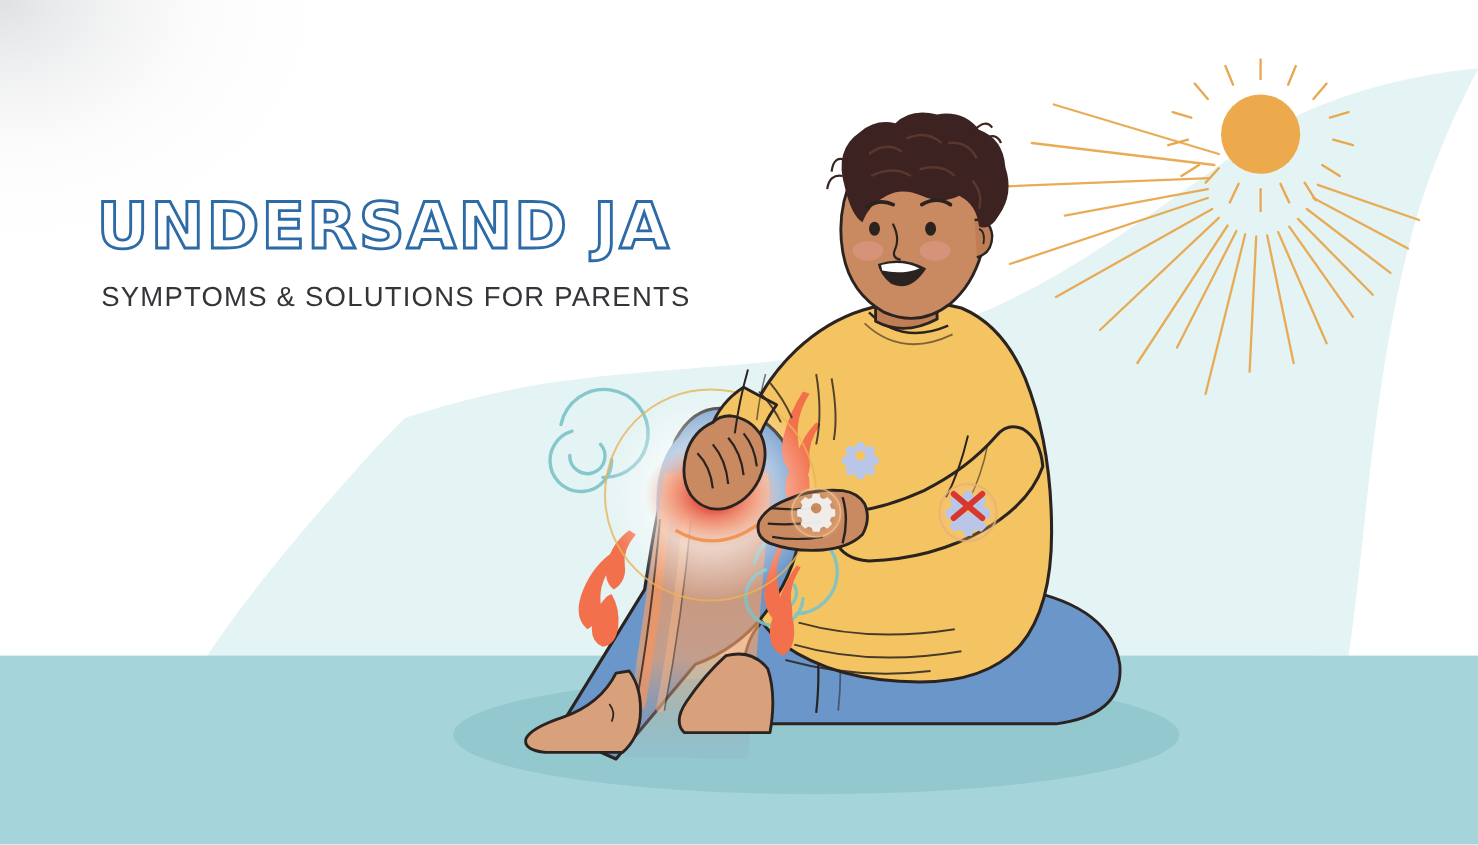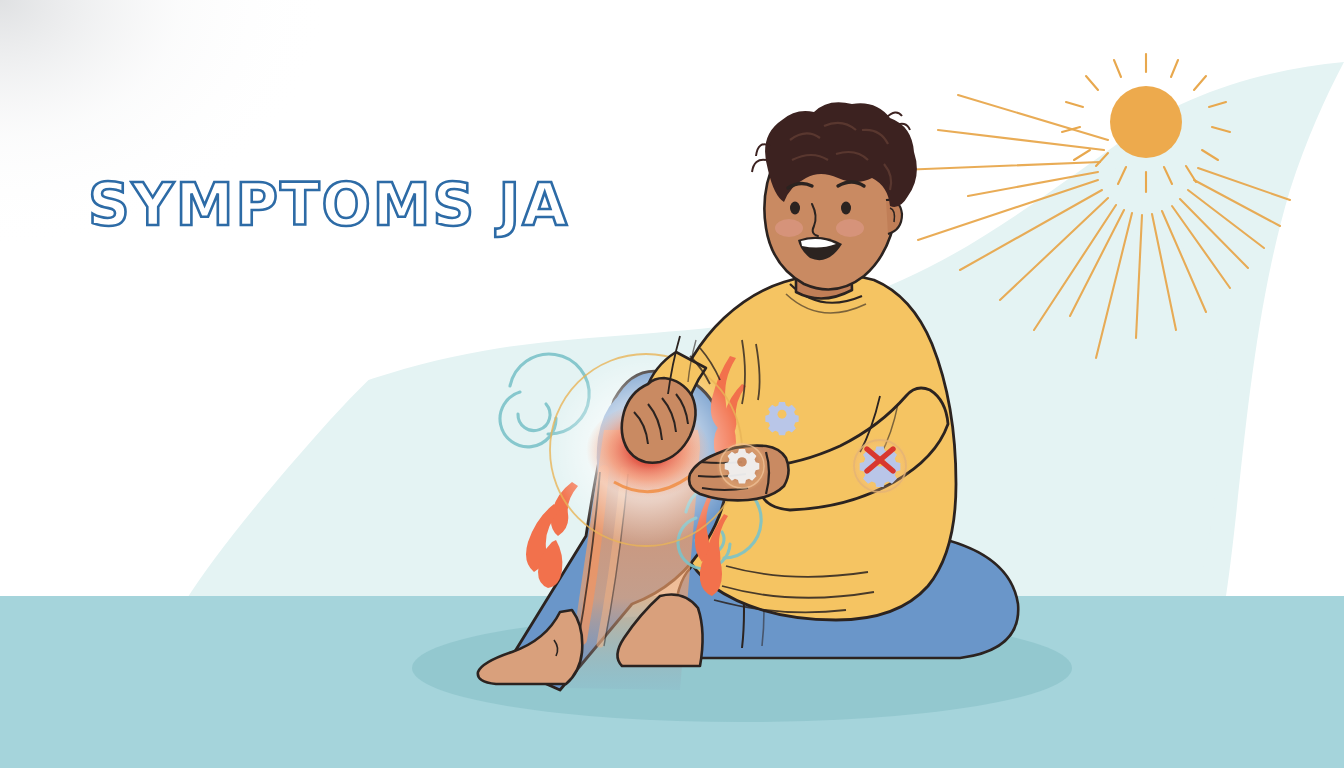--- a/index.html
+++ b/index.html
@@ -367,16 +367,17 @@
             <line x1="-13" y1="-17" x2="13" y2="5"></line>
             <line x1="13" y1="-17" x2="-13" y2="5"></line>
           </g>
         </g>
 
       </g>
     </g>
   </svg>
 
   <div class="title-block">
-    <h1 class="headline">SYMPTOMS JA</h1>
+    <h1 class="headline">UNDERSAND JA</h1>
+    <p class="subhead">SYMPTOMS &amp; SOLUTIONS FOR PARENTS</p>
   </div>
 
 </div>
 
 </body></html>

